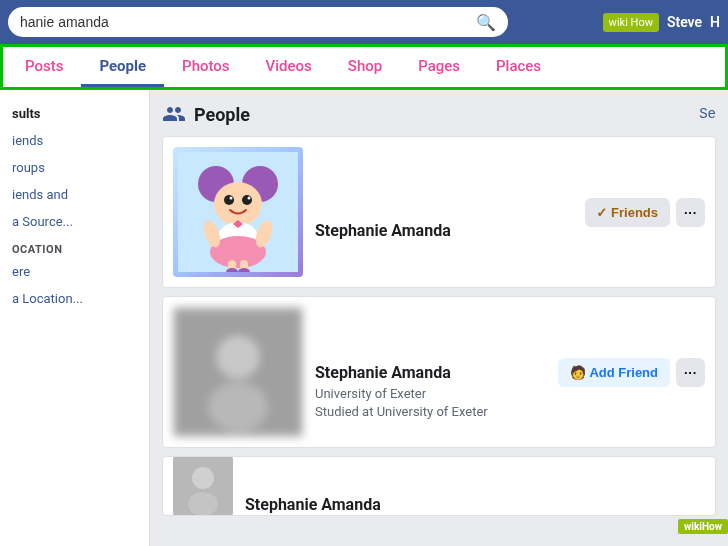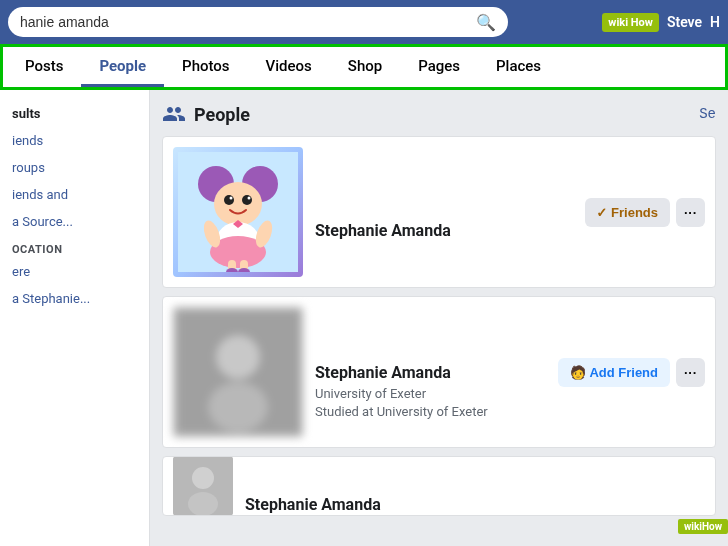--- a/index.html
+++ b/index.html
@@ -53,21 +53,21 @@
       display: flex;
       align-items: center;
       margin-left: auto;
       gap: 8px;
     }
 
     .wikihow-badge {
       background: #96bf0d;
       color: #fff;
       font-size: 11px;
-      font-weight: bold;
+      font-weight: normal;
       padding: 3px 6px;
       border-radius: 3px;
       display: flex;
       align-items: flex-start;
       gap: 2px;
     }
 
     .user-name {
       color: #fff;
       font-size: 14px;
@@ -88,21 +88,21 @@
       border-bottom: 1px solid #dddfe2;
       padding: 0 4px;
       height: 46px;
       border: 3px solid #00c000;
     }
 
     .filter-tab {
       padding: 12px 18px;
       font-size: 15px;
       font-weight: 500;
-      color: #000000;
+      color: #ec4899;
       cursor: pointer;
       border-bottom: 3px solid transparent;
       height: 100%;
       display: flex;
       align-items: center;
     }
 
     .filter-tab.active {
       color: #3b5998;
       border-bottom: 3px solid #3b5998;
@@ -340,21 +340,21 @@
       <span>iends and</span>
     </div>
     <div class="sidebar-item">
       <span>a Source...</span>
     </div>
     <div class="sidebar-section">OCATION</div>
     <div class="sidebar-item">
       <span>ere</span>
     </div>
     <div class="sidebar-item">
-      <span>a Stephanie...</span>
+      <span>a Location...</span>
     </div>
   </div>
 
   <div class="content-area">
 
     <div class="section-header">
       <div class="section-title">
         <svg class="people-icon" viewBox="0 0 24 24" fill="#3b5998">
           <path d="M16 11c1.66 0 2.99-1.34 2.99-3S17.66 5 16 5c-1.66 0-3 1.34-3 3s1.34 3 3 3zm-8 0c1.66 0 2.99-1.34 2.99-3S9.66 5 8 5C6.34 5 5 6.34 5 8s1.34 3 3 3zm0 2c-2.33 0-7 1.17-7 3.5V19h14v-2.5c0-2.33-4.67-3.5-7-3.5zm8 0c-.29 0-.62.02-.97.05 1.16.84 1.97 1.97 1.97 3.45V19h6v-2.5c0-2.33-4.67-3.5-7-3.5z"></path>
         </svg>

